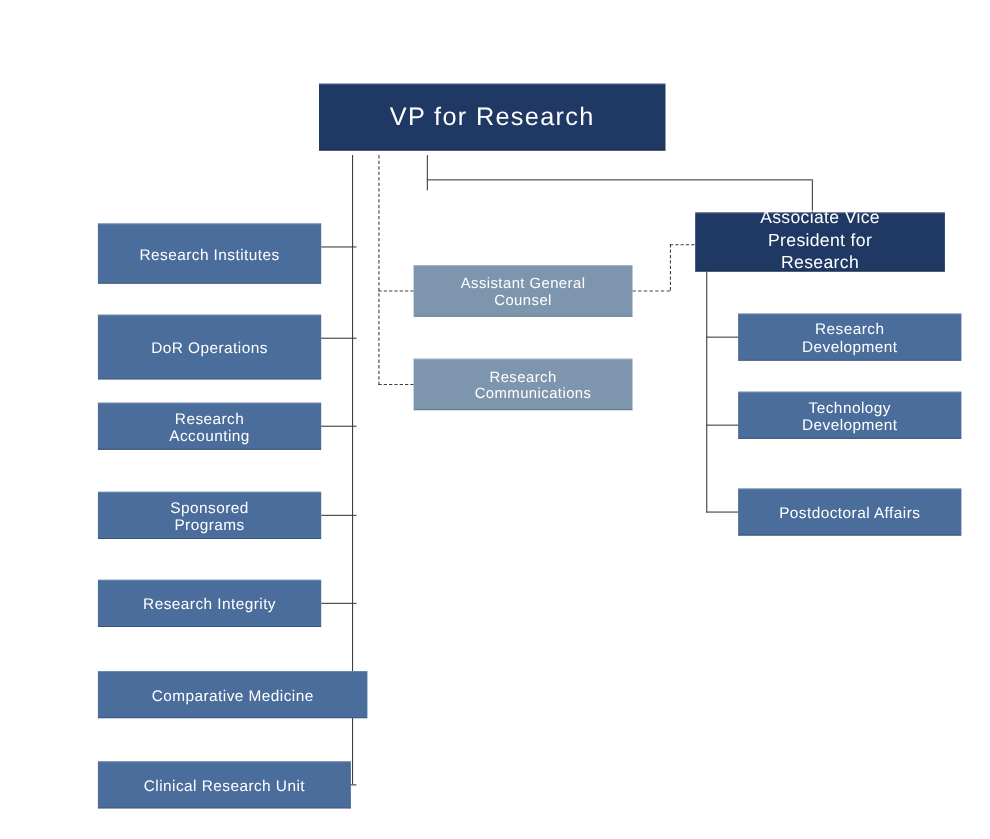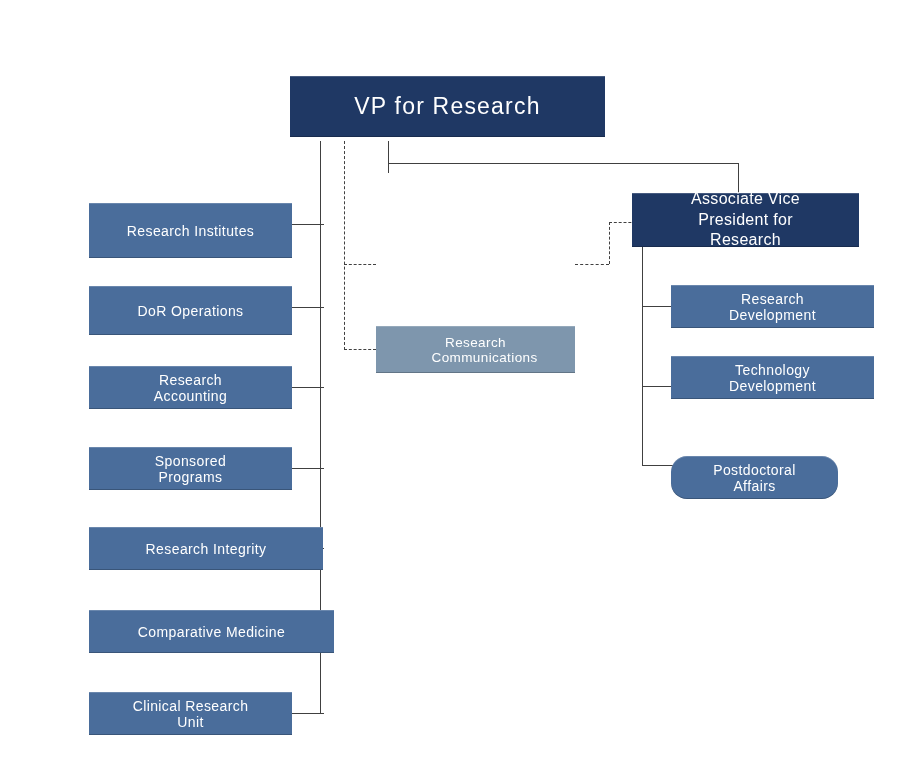--- a/index.html
+++ b/index.html
@@ -75,50 +75,53 @@
   <div class="line h" style="left:610px; top:354px; width:29px;"></div>
   <div class="line h" style="left:610px; top:433px; width:29px;"></div>
 
   <div class="node navy vp-title" style="left:258px; top:44px; width:315px; height:61px;">
     <span>VP for Research</span>
   </div>
 
   <div class="node mid small-text" style="left:57px; top:171px; width:203px; height:55px;">
     <span>Research Institutes</span>
   </div>
-  <div class="node mid small-text" style="left:57px; top:254px; width:203px; height:49px;">
+  <div class="node mid small-text" style="left:57px; top:254px; width:203px; height:59px;">
     <span>DoR Operations</span>
   </div>
   <div class="node mid small-text" style="left:57px; top:334px; width:203px; height:43px;text-align:center;">
     <span>Research Accounting</span>
   </div>
   <div class="node mid small-text" style="left:57px; top:415px; width:203px; height:43px;">
     <span>Sponsored Programs</span>
   </div>
-  <div class="node mid small-text" style="left:57px; top:495px; width:234px; height:43px;">
+  <div class="node mid small-text" style="left:57px; top:495px; width:203px; height:43px;">
     <span>Research Integrity</span>
   </div>
   <div class="node mid small-text" style="left:57px; top:578px; width:245px; height:43px;">
     <span>Comparative Medicine</span>
   </div>
-  <div class="node mid small-text" style="left:57px; top:660px; width:203px; height:43px;align-items:center;">
+  <div class="node mid small-text" style="left:57px; top:660px; width:230px; height:43px;align-items:center;">
     <span>Clinical Research Unit</span>
   </div>
 
+  <div class="node light staff-text" style="left:344px; top:209px; width:199px; height:47px;">
+    <span>Assistant General Counsel</span>
+  </div>
   <div class="node light staff-text" style="left:344px; top:294px; width:199px; height:47px;">
     <span class="wrap-narrow">Research Communications</span>
   </div>
 
   <div class="node mid small-text" style="left:639px; top:253px; width:203px; height:43px;">
     <span>Research Development</span>
   </div>
 
   <div class="node navy avp-text" style="left:600px; top:161px; width:227px; height:54px;">
     <span class="wrap-avp">Associate Vice President for Research</span>
   </div>
   <div class="node mid small-text" style="left:639px; top:324px; width:203px; height:43px;">
     <span>Technology Development</span>
   </div>
-  <div class="node mid small-text" style="left:639px; top:424px; width:167px; height:43px;border-radius:16px;">
+  <div class="node mid small-text" style="left:639px; top:412px; width:203px; height:43px;">
     <span>Postdoctoral Affairs</span>
   </div>
 
 </div>
 
 </body></html>

